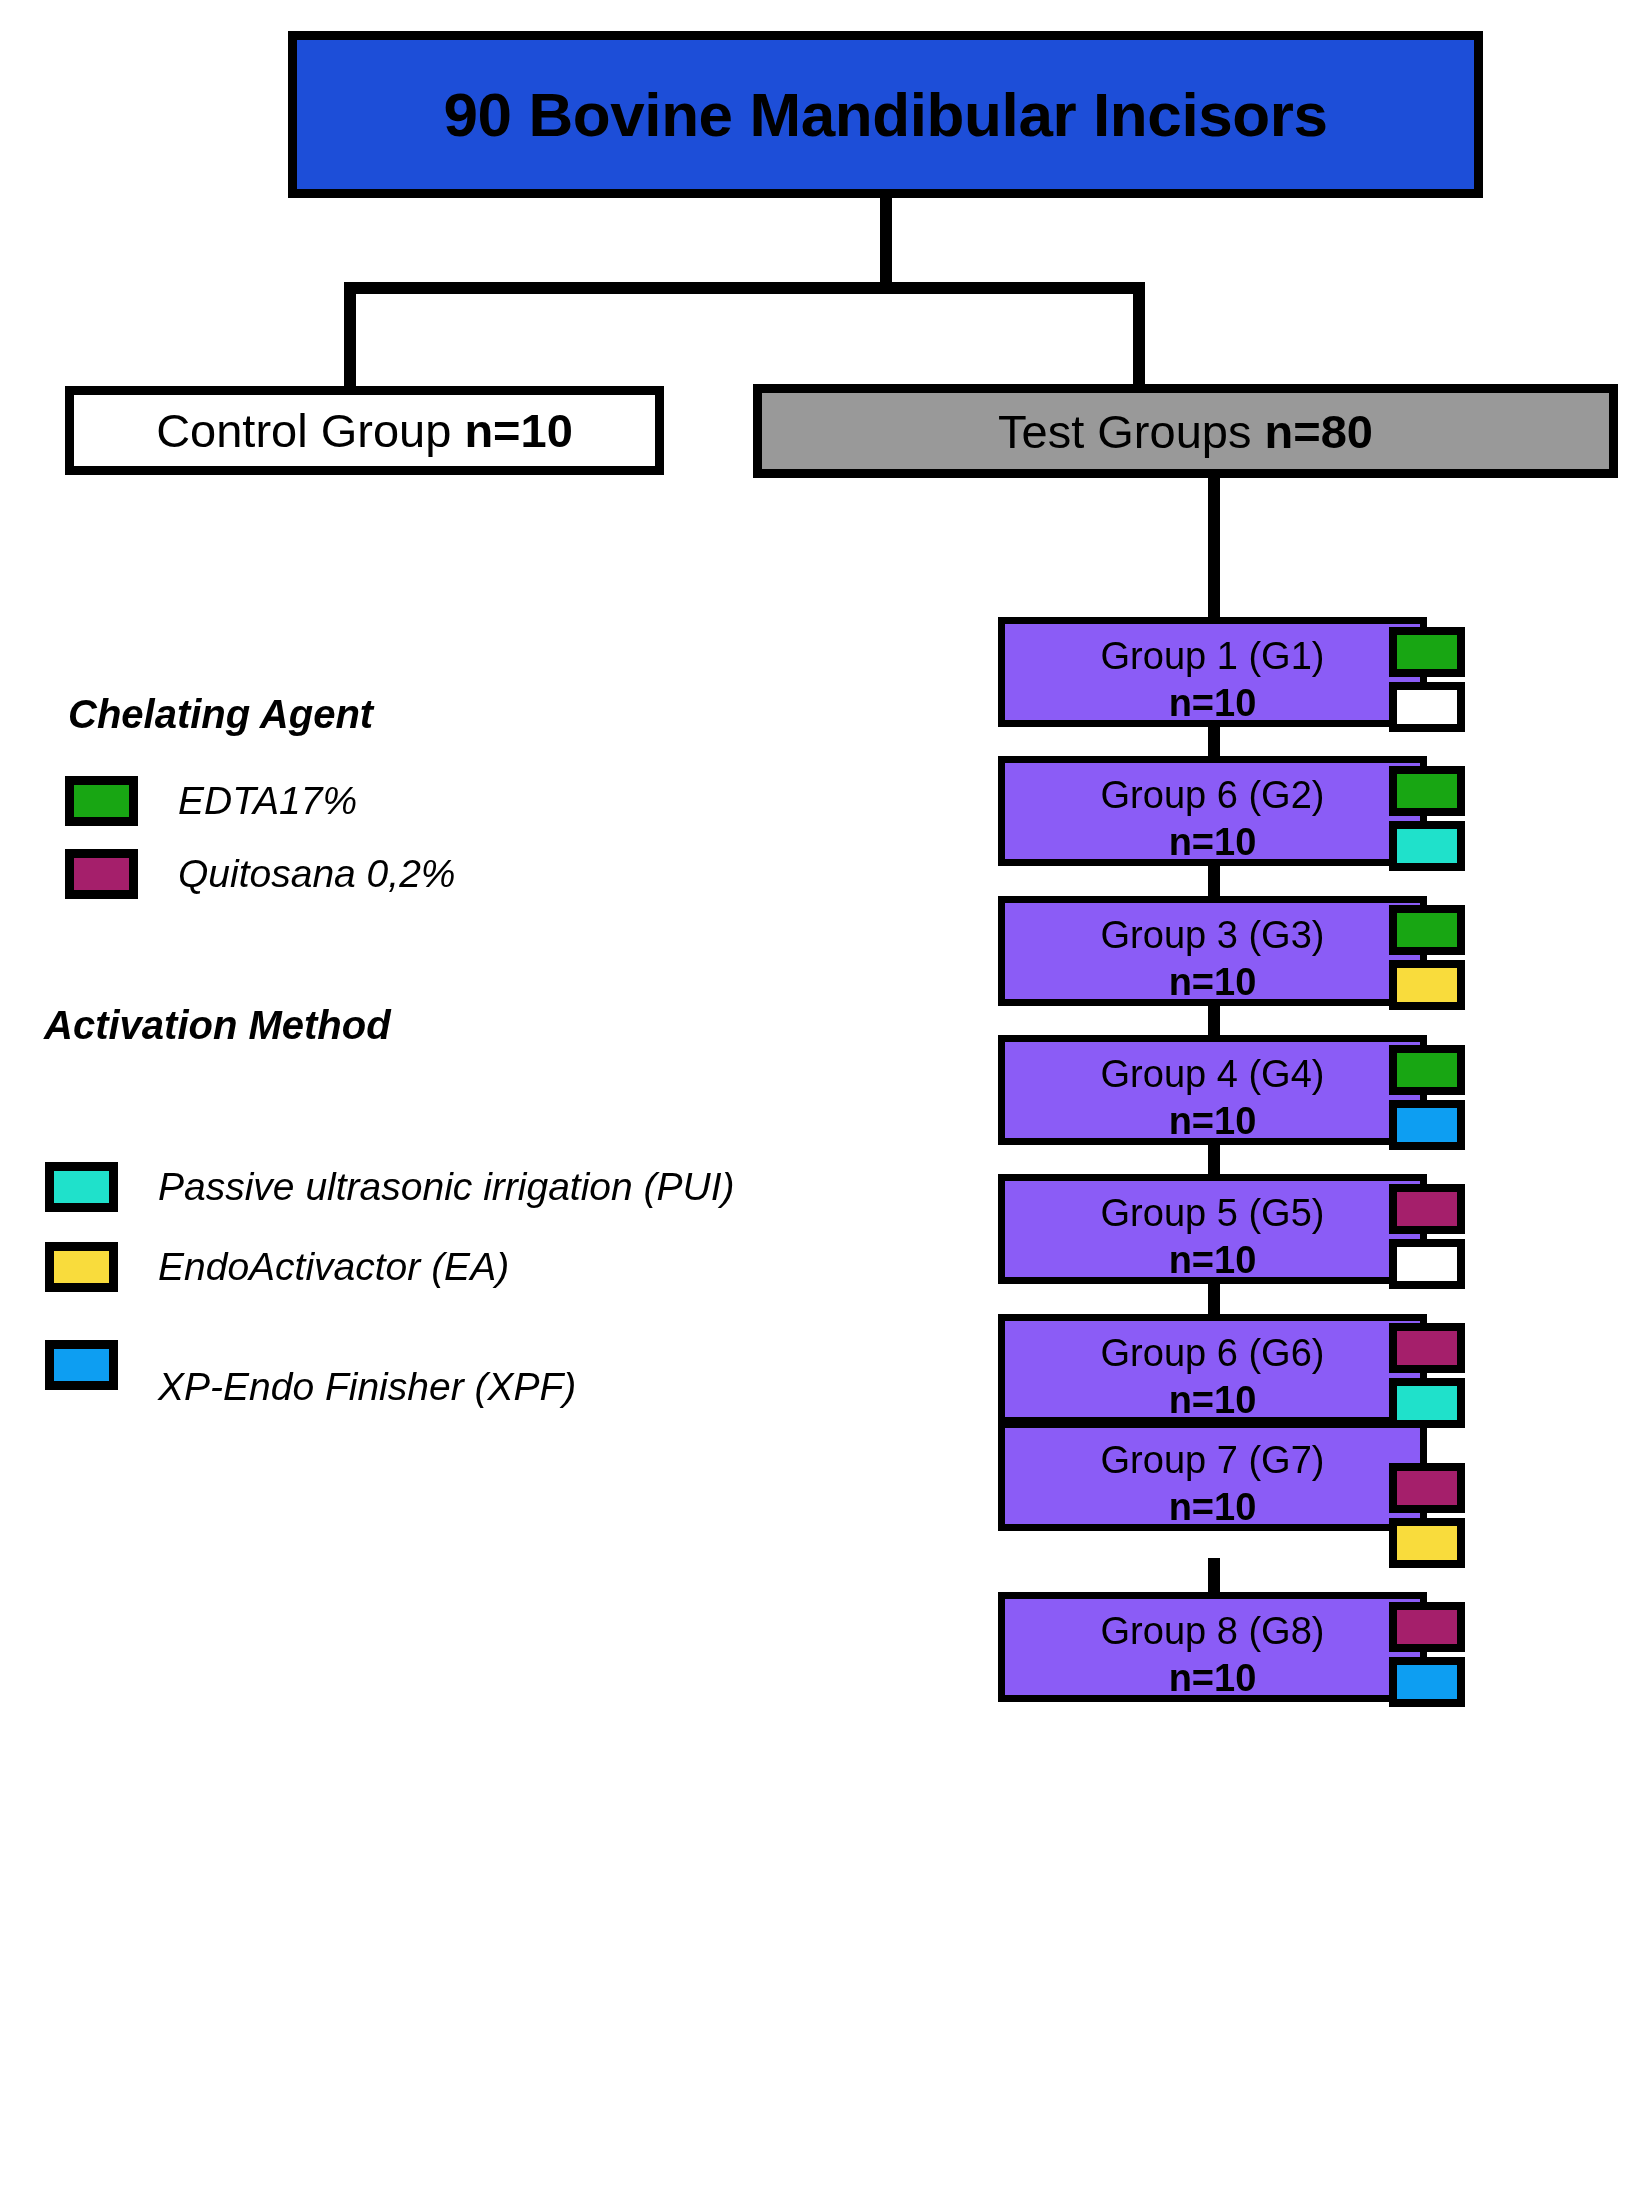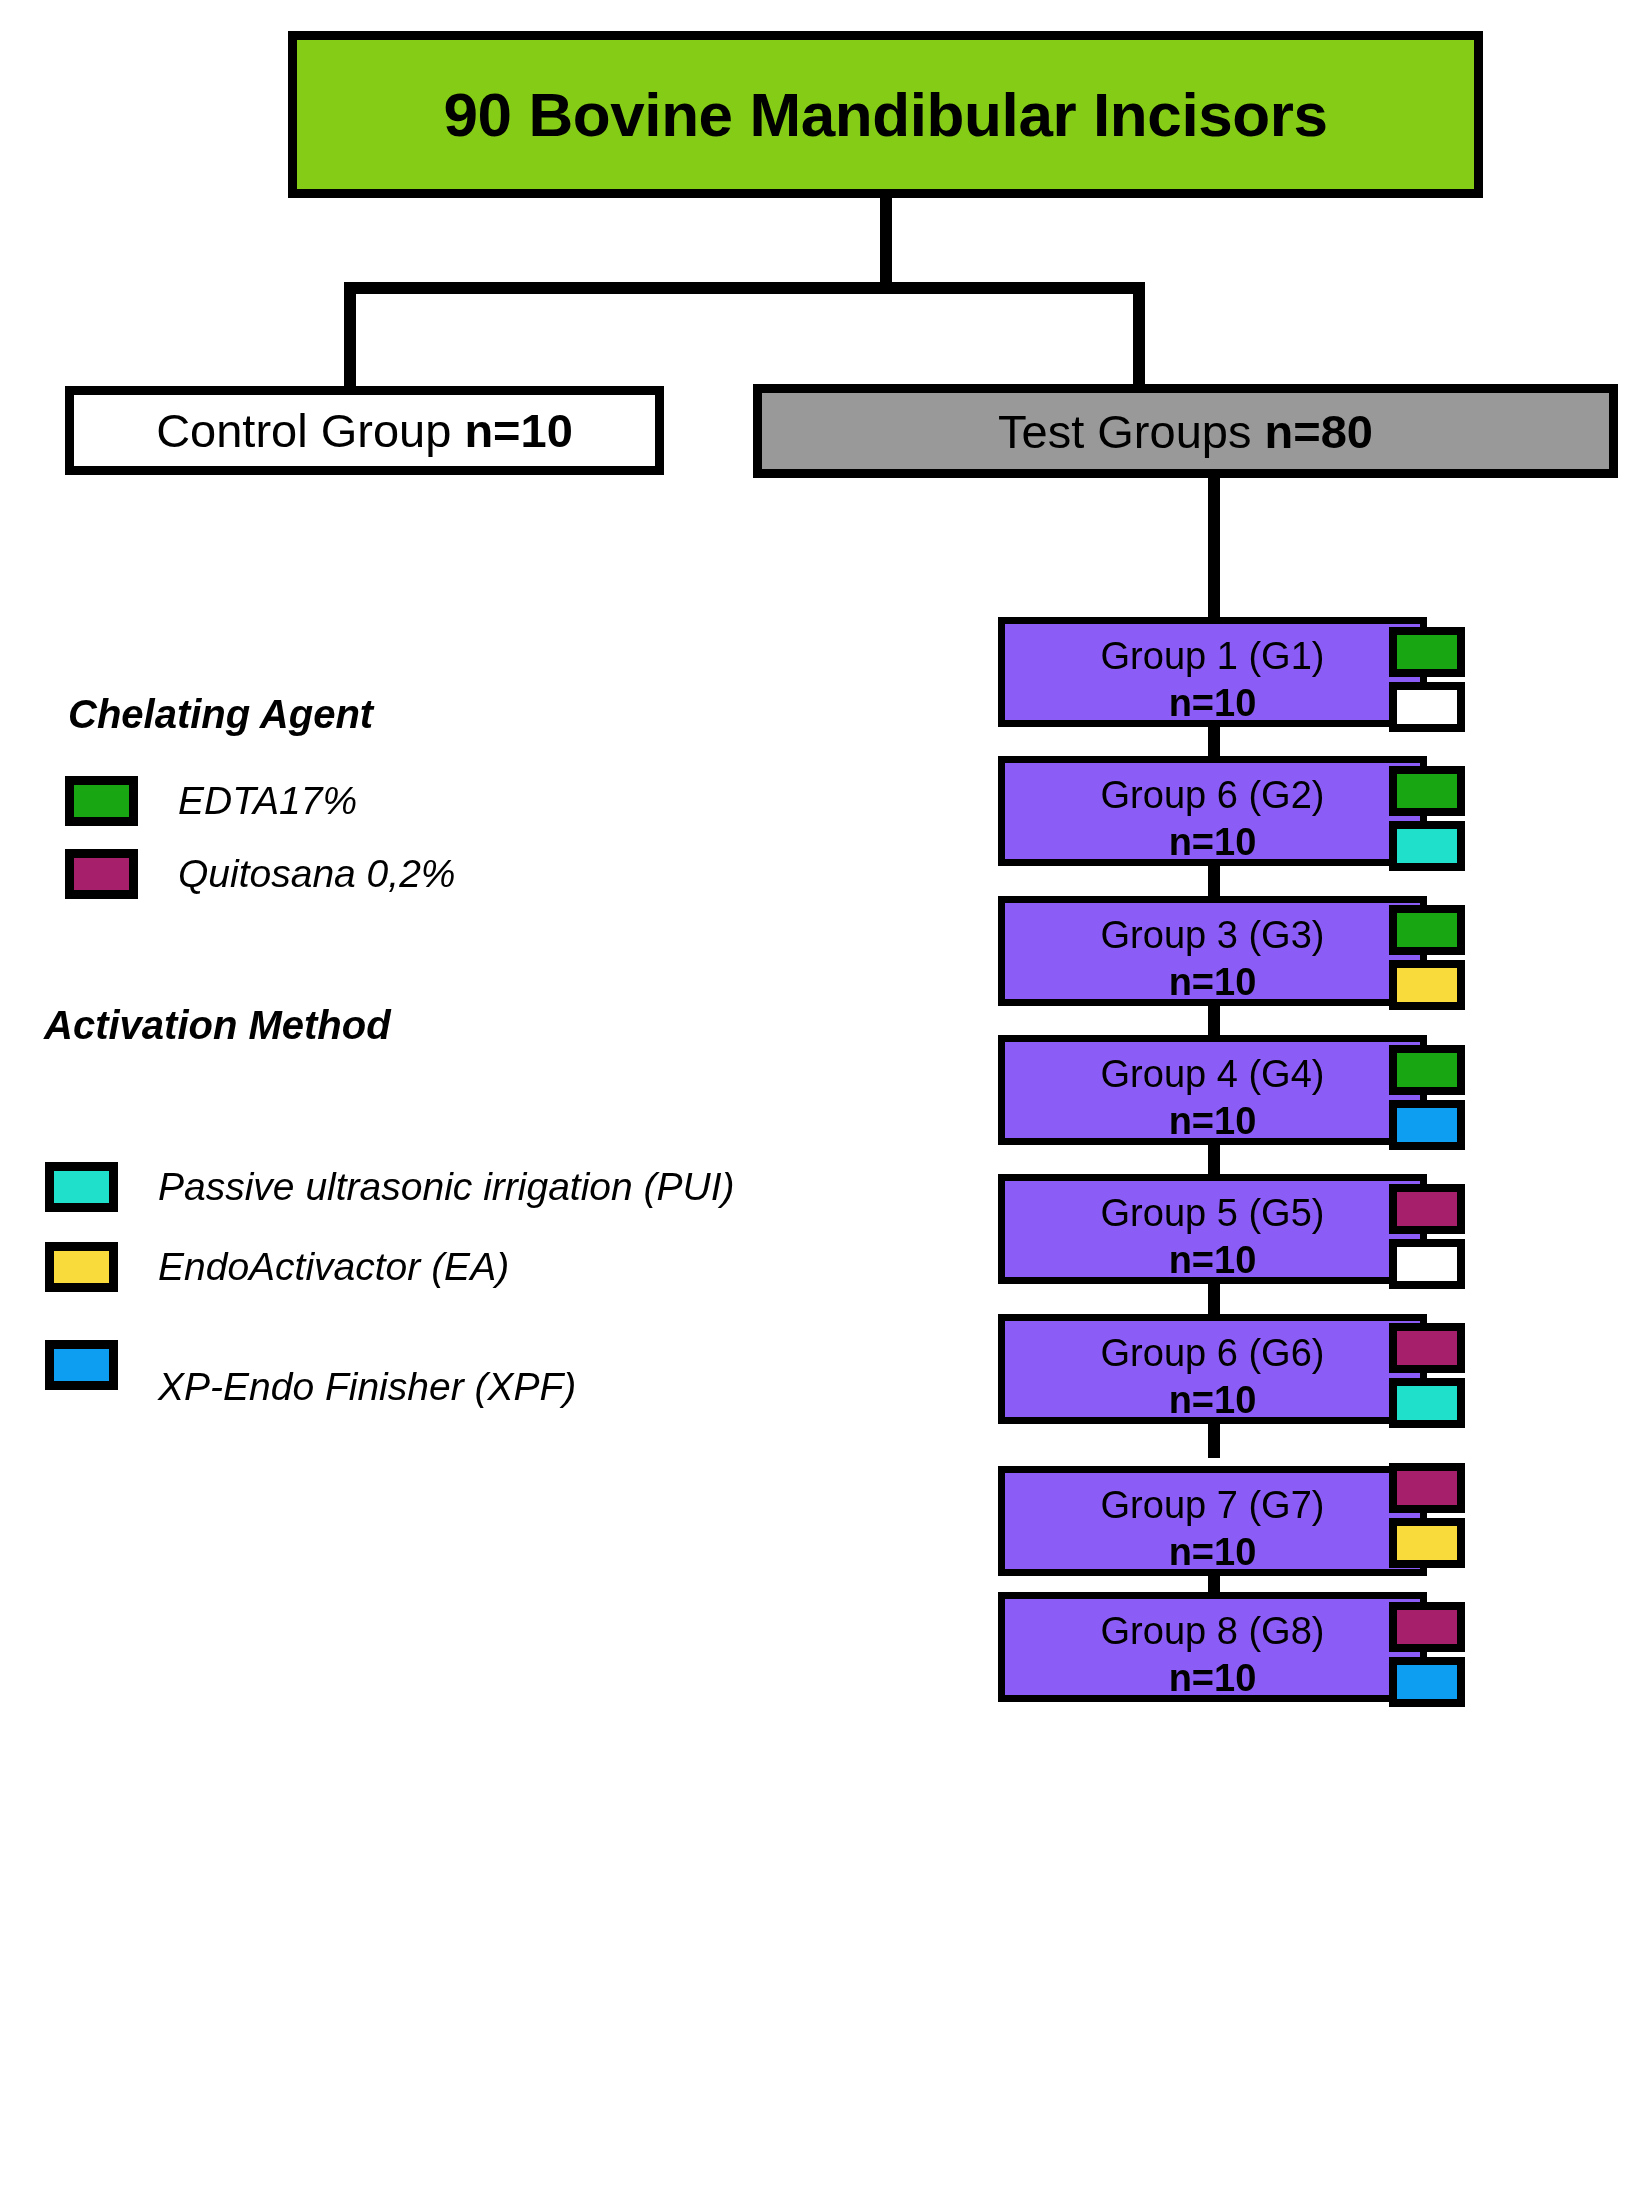--- a/index.html
+++ b/index.html
@@ -23,21 +23,21 @@
   .abs { position: absolute; box-sizing: border-box; }
 
   
   .line { position: absolute; background: #000000; }
 
   
   #title-box {
     left: 288px; top: 31px;
     width: 1195px; height: 167px;
     border: 9.7px solid #000000;
-    background: #84cc16;
+    background: #1d4ed8;
     display: flex; align-items: center; justify-content: center;
   }
   #title-text {
     font-size: 62px;
     font-weight: bold;
     letter-spacing: -0.4px;
     white-space: nowrap;
   }
 
   
@@ -231,21 +231,21 @@
       <div class="spine" style="top: 1419px; height: 39px;"></div>
       <div class="group-box" style="top: 1314px;">
         <div class="g-name">Group 6 (G6)</div>
         <div class="g-n">n=10</div>
       </div>
       <div class="swatch-pair" style="top: 1323px;">
         <div class="swatch" style="background-color: rgb(165, 31, 107);"></div>
         <div class="swatch second" style="background-color: rgb(31, 225, 203);"></div>
       </div>
       <div class="spine" style="top: 1558px; height: 39px;"></div>
-      <div class="group-box" style="top: 1466px;">
+      <div class="group-box" style="top: 1421px;">
         <div class="g-name">Group 7 (G7)</div>
         <div class="g-n">n=10</div>
       </div>
       <div class="swatch-pair" style="top: 1463px;">
         <div class="swatch" style="background-color: rgb(165, 31, 107);"></div>
         <div class="swatch second" style="background-color: rgb(249, 220, 60);"></div>
       </div>
       <div class="group-box" style="top: 1592px;">
         <div class="g-name">Group 8 (G8)</div>
         <div class="g-n">n=10</div>

